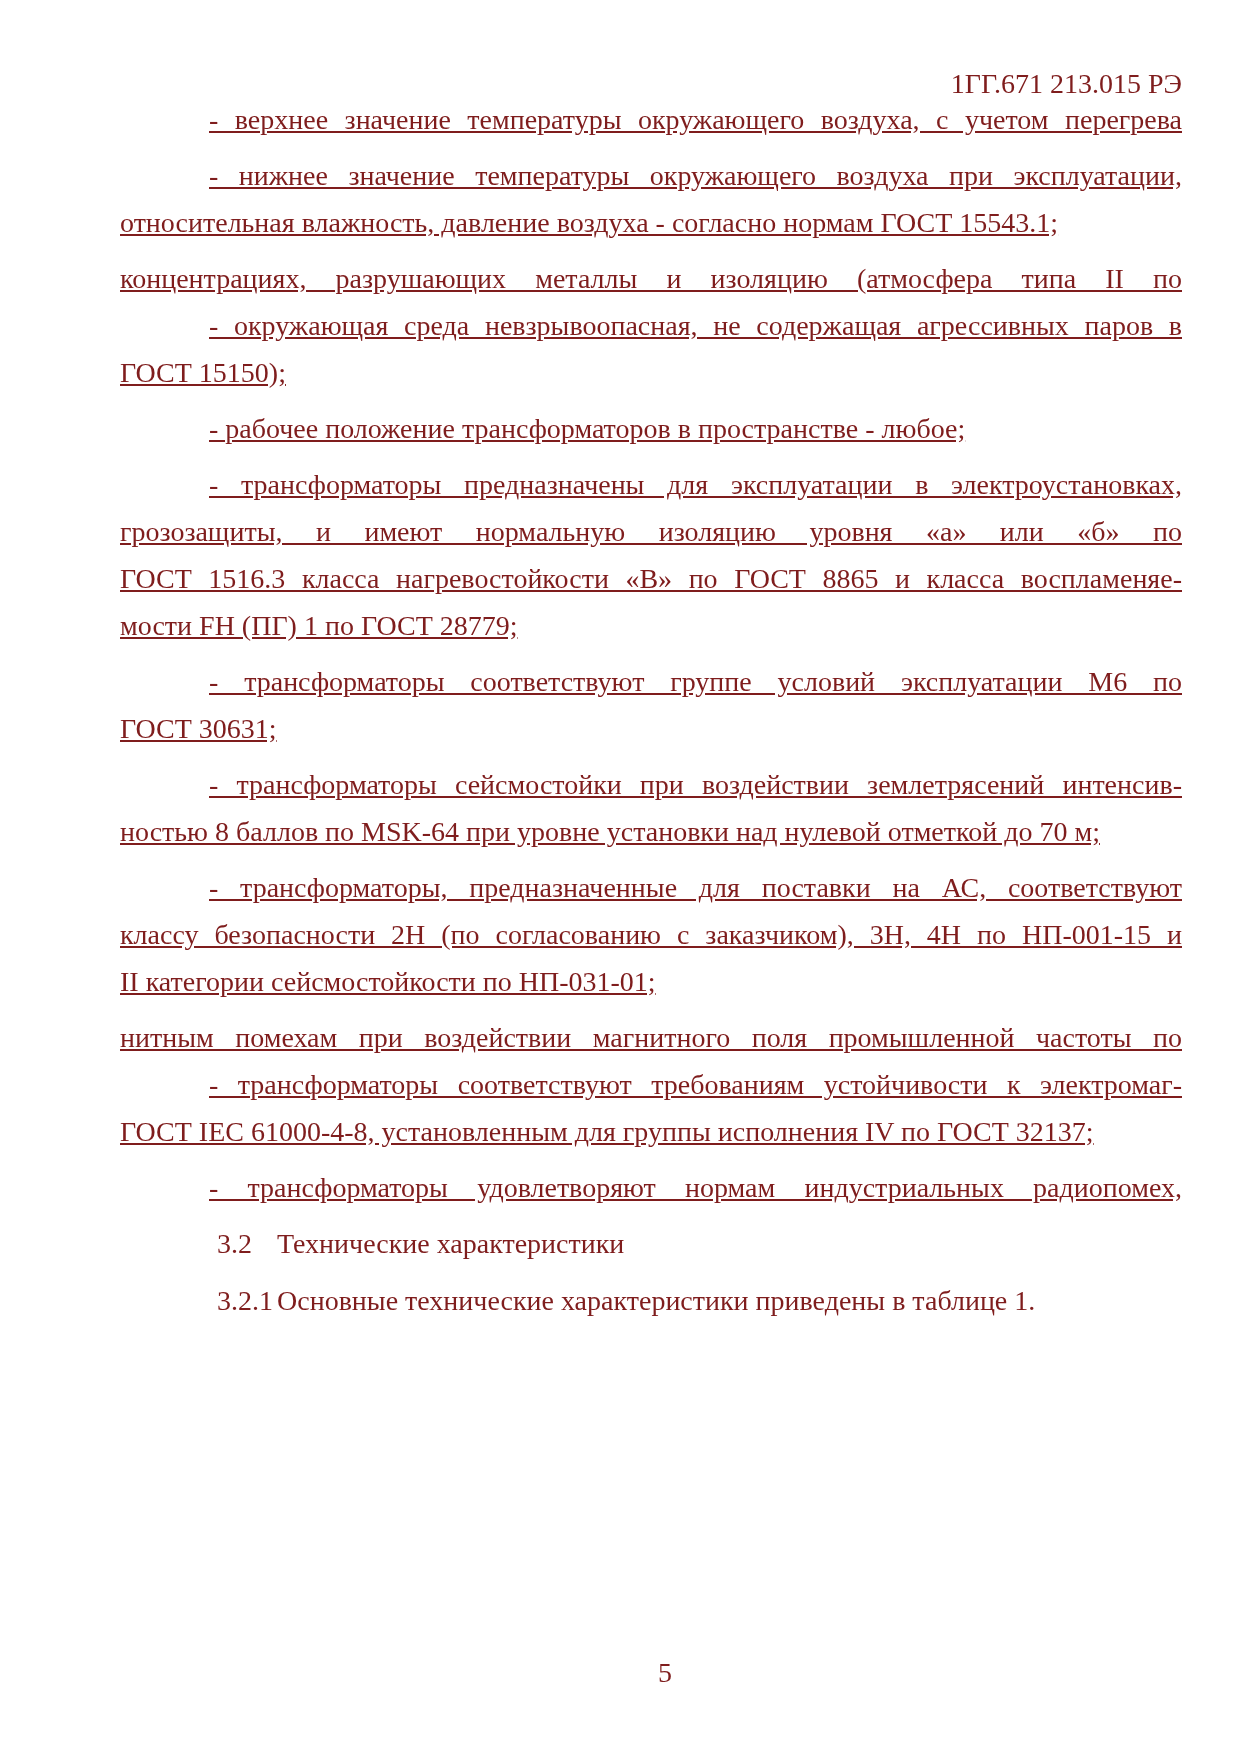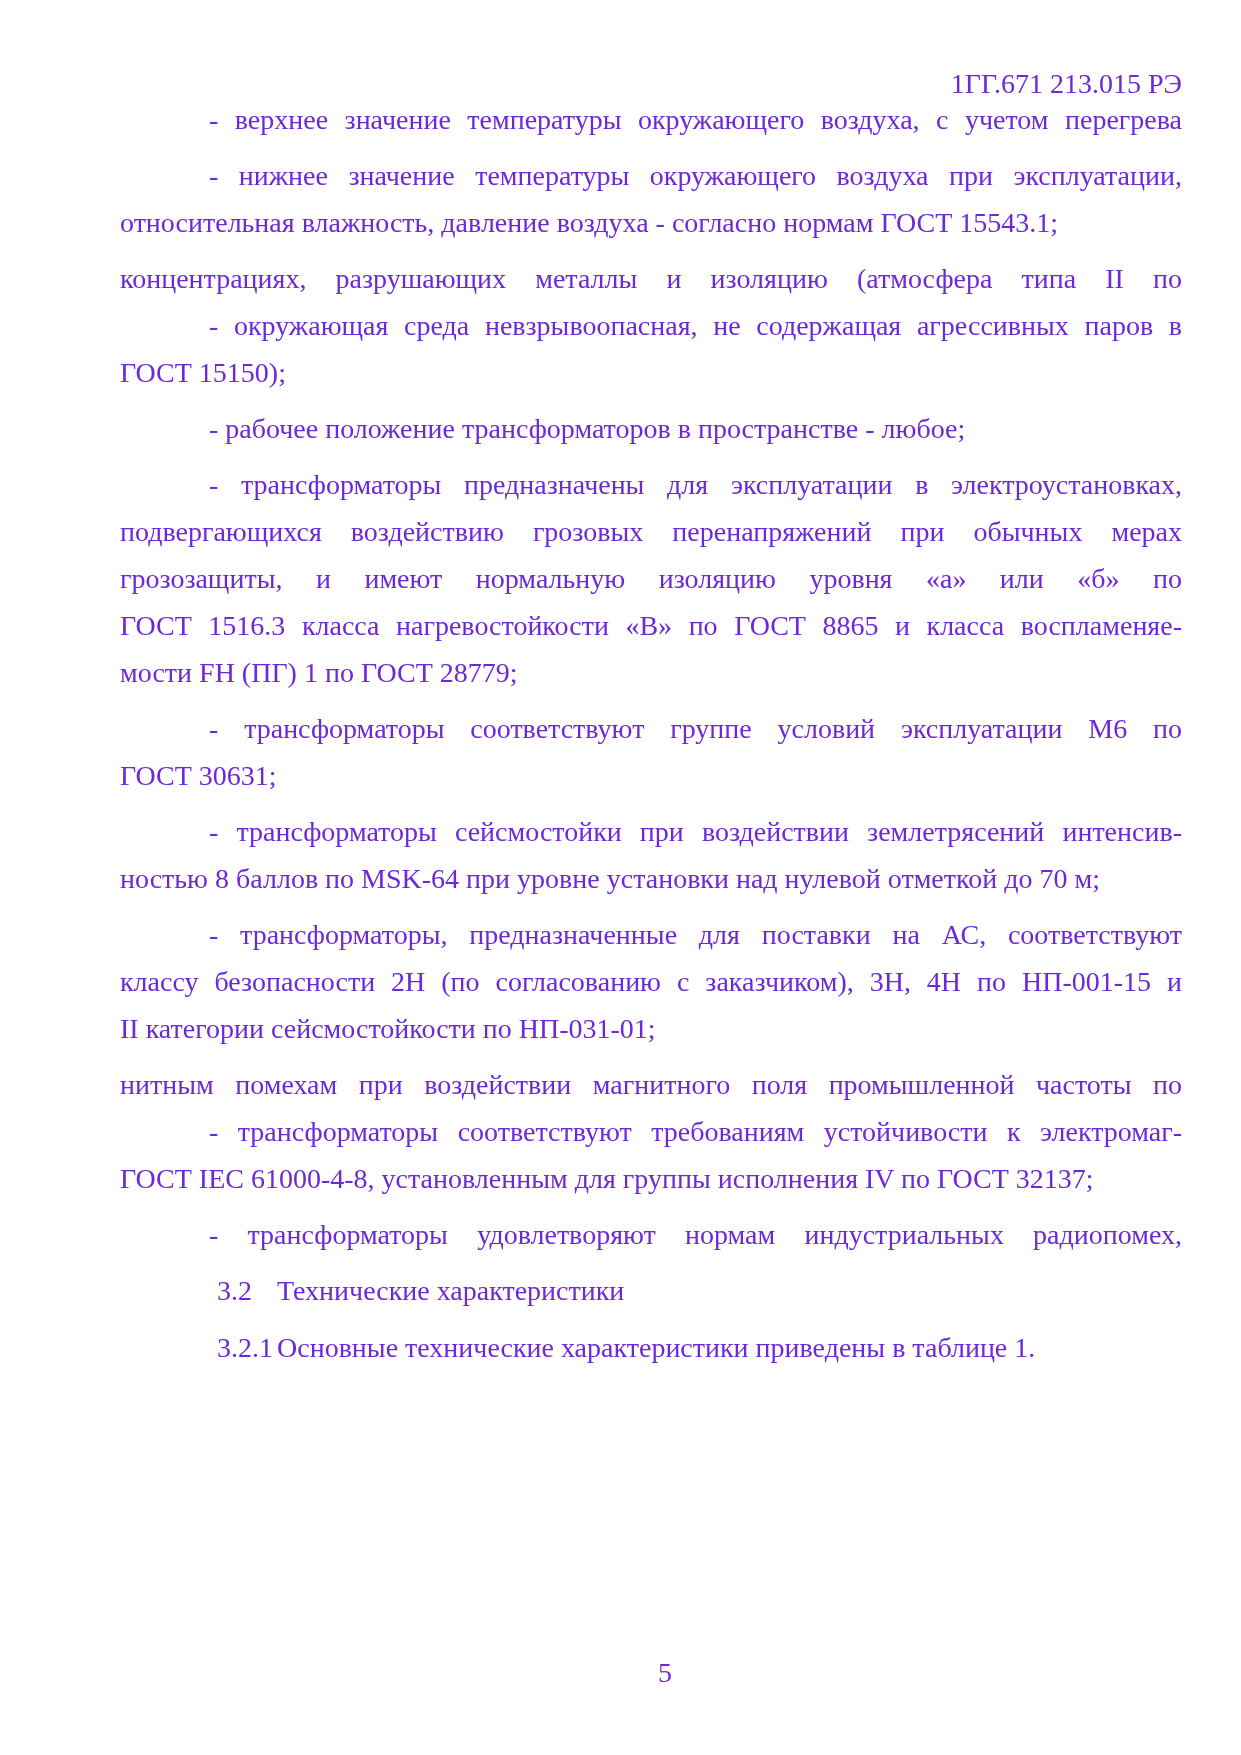--- a/index.html
+++ b/index.html
@@ -5,21 +5,21 @@
   html, body {
     margin: 0;
     padding: 0;
     background: #ffffff;
   }
   .page {
     position: relative;
     width: 1241px;
     height: 1755px;
     background: #ffffff;
-    color: #6d28d9;
+    color: #7f1d1d;
     font-family: "Liberation Serif", "DejaVu Serif", serif;
     font-size: 28px;
     overflow: hidden;
   }
   .doc-header {
     position: absolute;
     top: 70px;
     right: 59px;
     font-size: 28px;
     line-height: 28px;
@@ -27,20 +27,21 @@
   }
   .content {
     position: absolute;
     top: 96px;
     left: 120px;
     right: 59px;
   }
   .para {
     margin: 0 0 9px 0;
     padding: 0;
+    text-decoration: underline;
   }
   .ln {
     display: block;
     line-height: 47px;
     text-align: justify;
     text-align-last: justify;
     white-space: normal;
   }
   .ln.first {
     padding-left: 89px;
@@ -91,21 +92,20 @@
       <span class="ln first">- окружающая среда невзрывоопасная, не содержащая агрессивных паров в</span>
       <span class="ln last">ГОСТ 15150);</span>
     </p>
 
     <p class="para">
       <span class="ln first last">- рабочее положение трансформаторов в пространстве - любое;</span>
     </p>
 
     <p class="para">
       <span class="ln first">- трансформаторы предназначены для эксплуатации в электроустановках,</span>
-      <span class="ln">подвергающихся воздействию грозовых перенапряжений при обычных мерах</span>
       <span class="ln">грозозащиты, и имеют нормальную изоляцию уровня «а» или «б» по</span>
       <span class="ln">ГОСТ 1516.3 класса нагревостойкости «В» по ГОСТ 8865 и класса воспламеняе-</span>
       <span class="ln last">мости FH (ПГ) 1 по ГОСТ 28779;</span>
     </p>
 
     <p class="para">
       <span class="ln first">- трансформаторы соответствуют группе условий эксплуатации М6 по</span>
       <span class="ln last">ГОСТ 30631;</span>
     </p>
 

